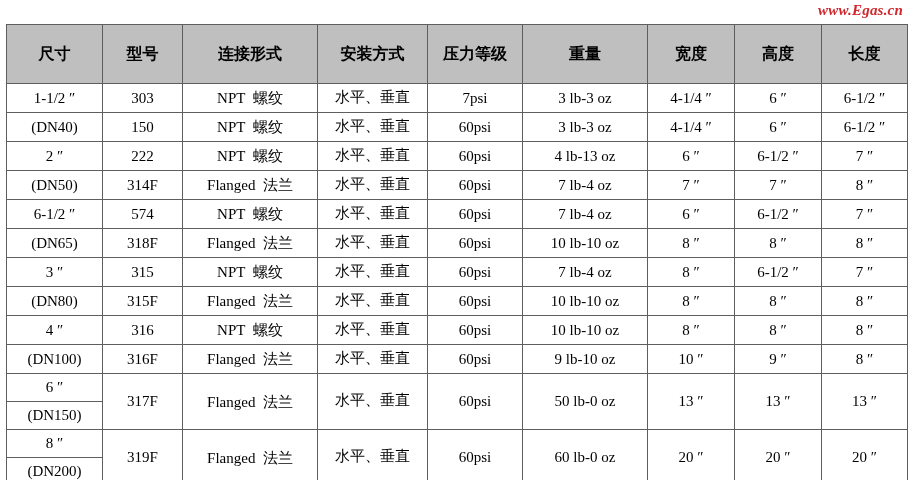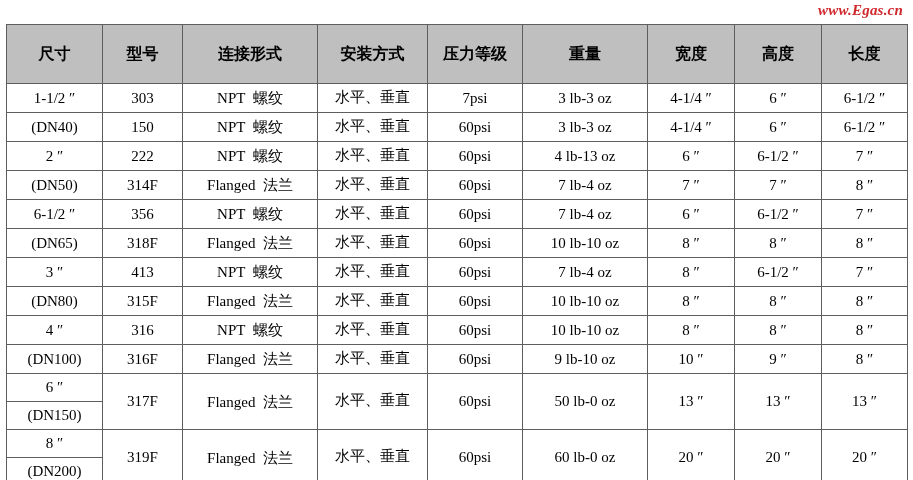--- a/index.html
+++ b/index.html
@@ -167,21 +167,21 @@
         <td class="cjk">水平、垂直</td>
         <td>60psi</td>
         <td>7 lb-4 oz</td>
         <td>7 ″</td>
         <td>7 ″</td>
         <td>8 ″</td>
       </tr>
 
       <tr>
         <td class="size-cell">6-1/2 ″</td>
-        <td class="model-cell">356</td>
+        <td class="model-cell">574</td>
         <td class="conn-cell"><span>NPT</span>&nbsp;&nbsp;<span class="cn">螺纹</span></td>
         <td class="cjk">水平、垂直</td>
         <td>60psi</td>
         <td>7 lb-4 oz</td>
         <td>6 ″</td>
         <td>6-1/2 ″</td>
         <td>7 ″</td>
       </tr>
 
       <tr>
@@ -191,21 +191,21 @@
         <td class="cjk">水平、垂直</td>
         <td>60psi</td>
         <td>10 lb-10 oz</td>
         <td>8 ″</td>
         <td>8 ″</td>
         <td>8 ″</td>
       </tr>
 
       <tr>
         <td class="size-cell">3 ″</td>
-        <td class="model-cell">413</td>
+        <td class="model-cell">315</td>
         <td class="conn-cell"><span>NPT</span>&nbsp;&nbsp;<span class="cn">螺纹</span></td>
         <td class="cjk">水平、垂直</td>
         <td>60psi</td>
         <td>7 lb-4 oz</td>
         <td>8 ″</td>
         <td>6-1/2 ″</td>
         <td>7 ″</td>
       </tr>
 
       <tr>

